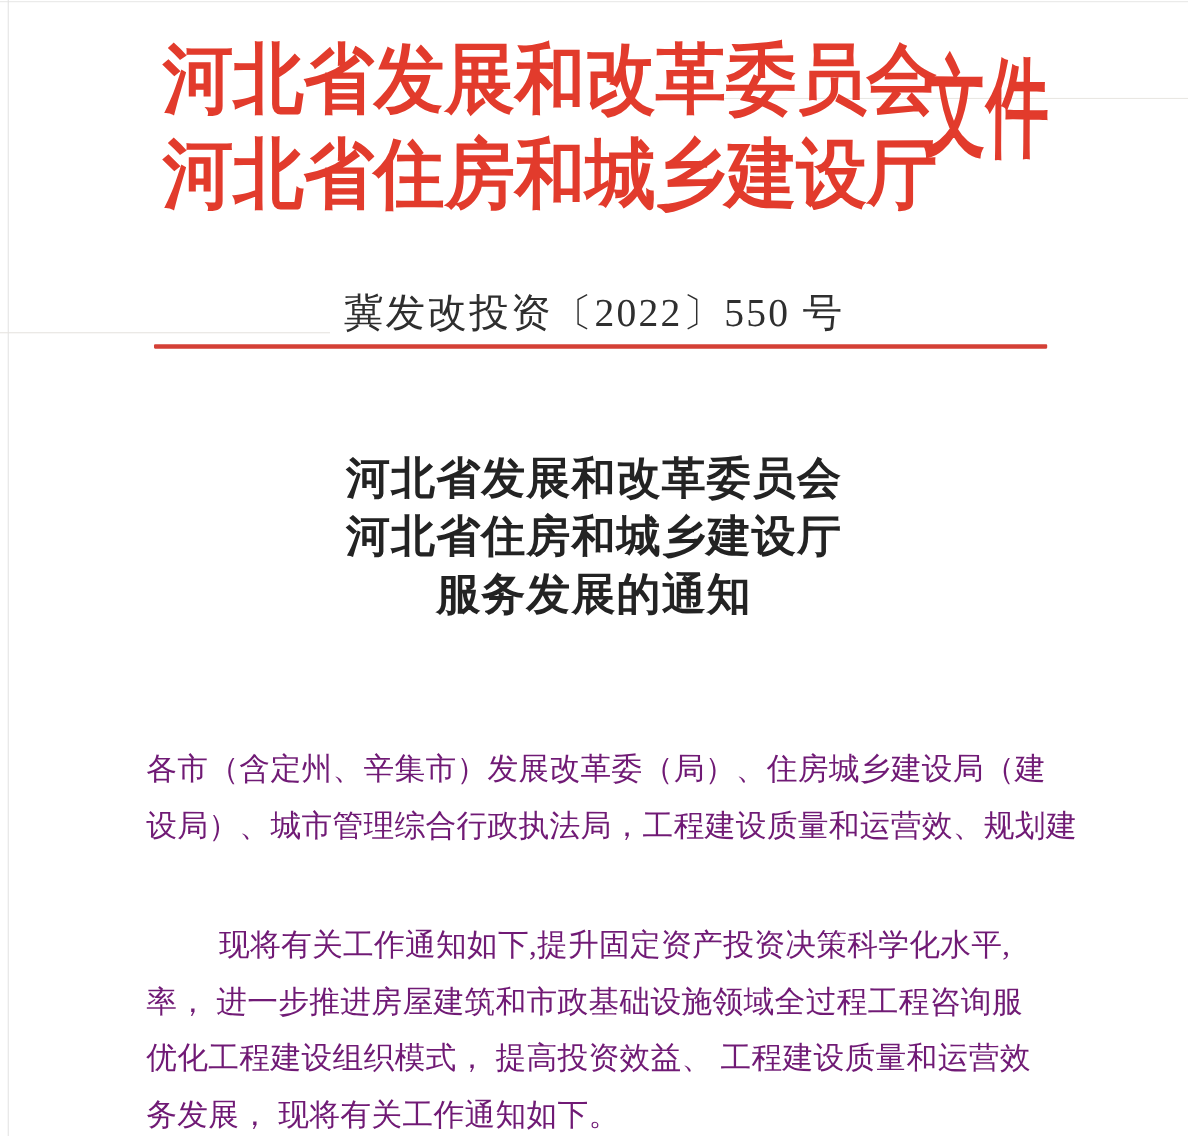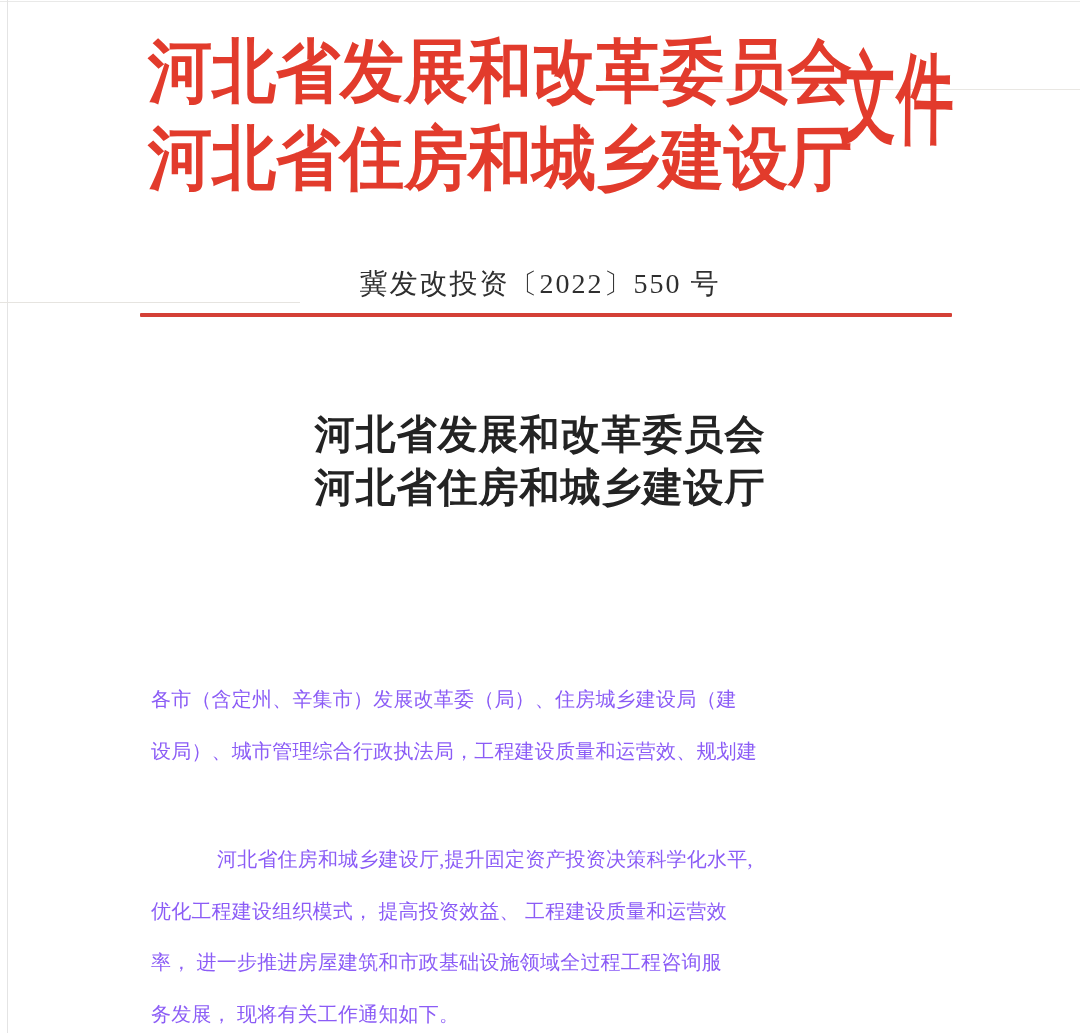--- a/index.html
+++ b/index.html
@@ -32,21 +32,21 @@
     font-size:98px;
     line-height:100px;
     white-space:nowrap;
     transform:scaleX(0.58) rotate(0.5deg);
     transform-origin:left top;
   }
   
   .doc-number{
     position:absolute;left:0;top:266px;width:1080px;
     text-align:center;
-    font-size:28px;line-height:36px;
+    font-size:36px;line-height:36px;
     color:#2f2f2f;
     letter-spacing:2px;
     white-space:nowrap;
   }
   
   .red-rule{
     position:absolute;left:140px;top:313px;
     width:812px;height:4px;
     background:#d44036;
     border-radius:1px;
@@ -59,23 +59,23 @@
     font-weight:bold;
   }
   .doc-title .title-line{
     font-size:40px;
     line-height:53px;
     letter-spacing:1px;
     white-space:nowrap;
   }
   
   .body-block{
-    position:absolute;left:151px;width:830px;
-    color:#8b5cf6;
-    font-size:20px;
+    position:absolute;left:133px;width:830px;
+    color:#701a75;
+    font-size:28px;
     letter-spacing:0.2px;
   }
   .recipients{top:674px;}
   .main-paragraph{top:834px;}
   .body-line{
     line-height:51.5px;
     white-space:nowrap;
   }
   .indent-first{text-indent:66px;}
   
@@ -101,27 +101,28 @@
   </div>
   <div class="doc-type">文件</div>
 
   <div class="doc-number">冀发改投资〔2022〕550 号</div>
 
   <div class="red-rule"></div>
 
   <div class="doc-title">
     <div class="title-line">河北省发展和改革委员会</div>
     <div class="title-line">河北省住房和城乡建设厅</div>
+    <div class="title-line">服务发展的通知</div>
   </div>
 
   <div class="body-block recipients">
     <div class="body-line">各市（含定州、辛集市）发展改革委（局）、住房城乡建设局（建</div>
     <div class="body-line">设局）、城市管理综合行政执法局，工程建设质量和运营效、规划建</div>
   </div>
 
   <div class="body-block main-paragraph">
-    <div class="body-line indent-first">河北省住房和城乡建设厅,提升固定资产投资决策科学化水平,</div>
+    <div class="body-line indent-first">现将有关工作通知如下,提升固定资产投资决策科学化水平,</div>
+    <div class="body-line">率， 进一步推进房屋建筑和市政基础设施领域全过程工程咨询服</div>
     <div class="body-line">优化工程建设组织模式， 提高投资效益、 工程建设质量和运营效</div>
-    <div class="body-line">率， 进一步推进房屋建筑和市政基础设施领域全过程工程咨询服</div>
     <div class="body-line">务发展， 现将有关工作通知如下。</div>
   </div>
 
 </div>
 
 </body></html>

